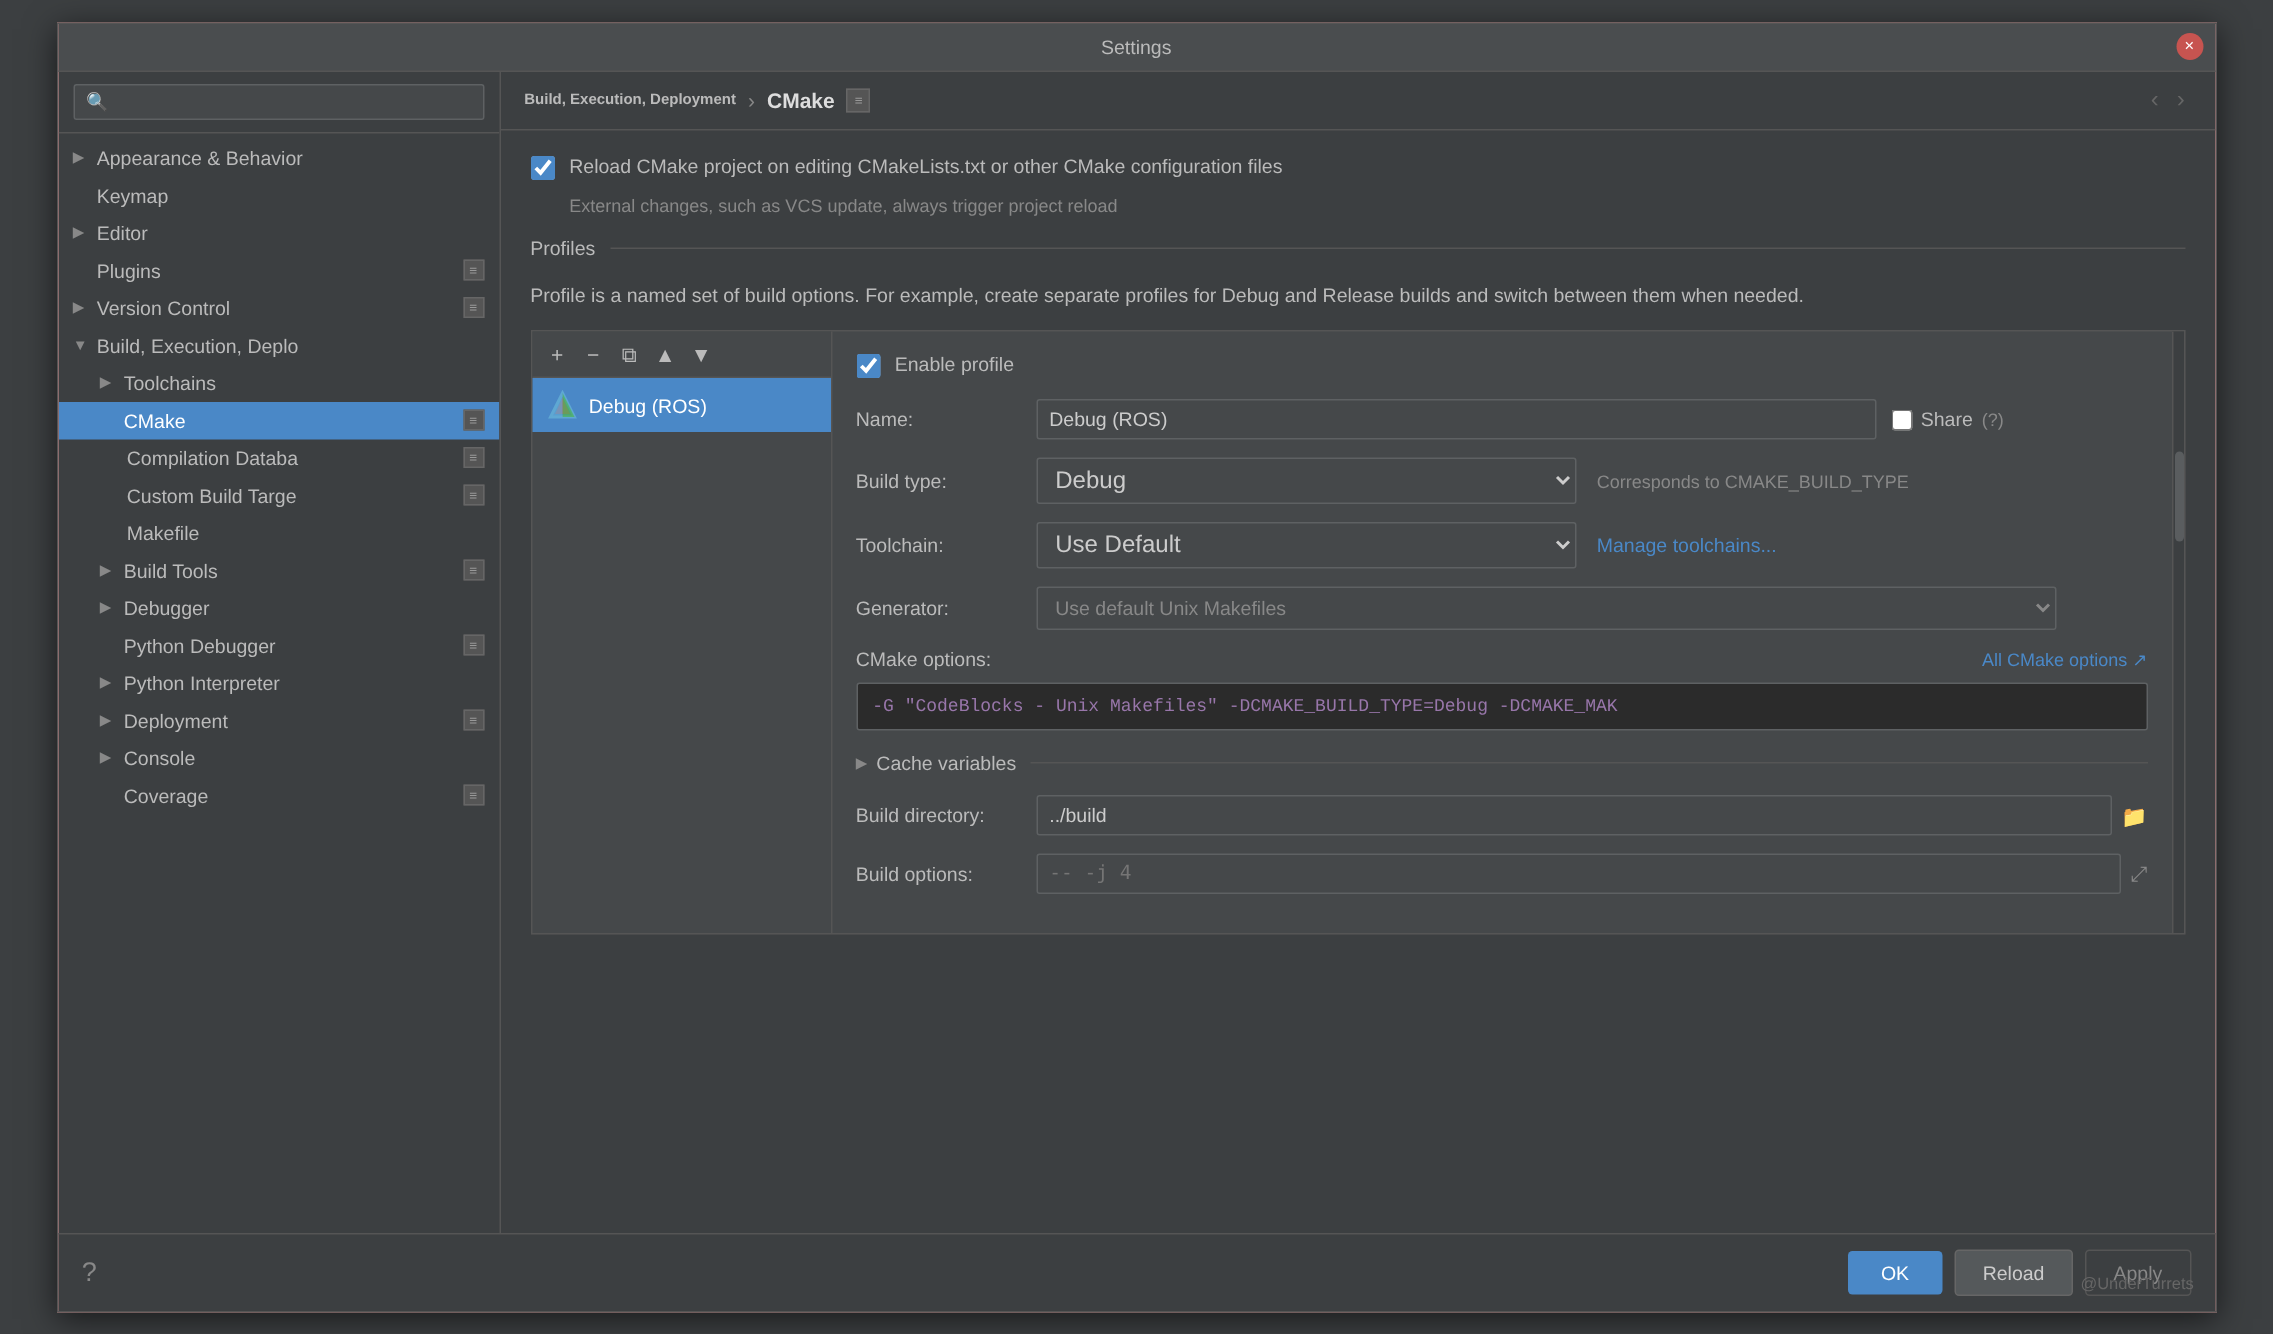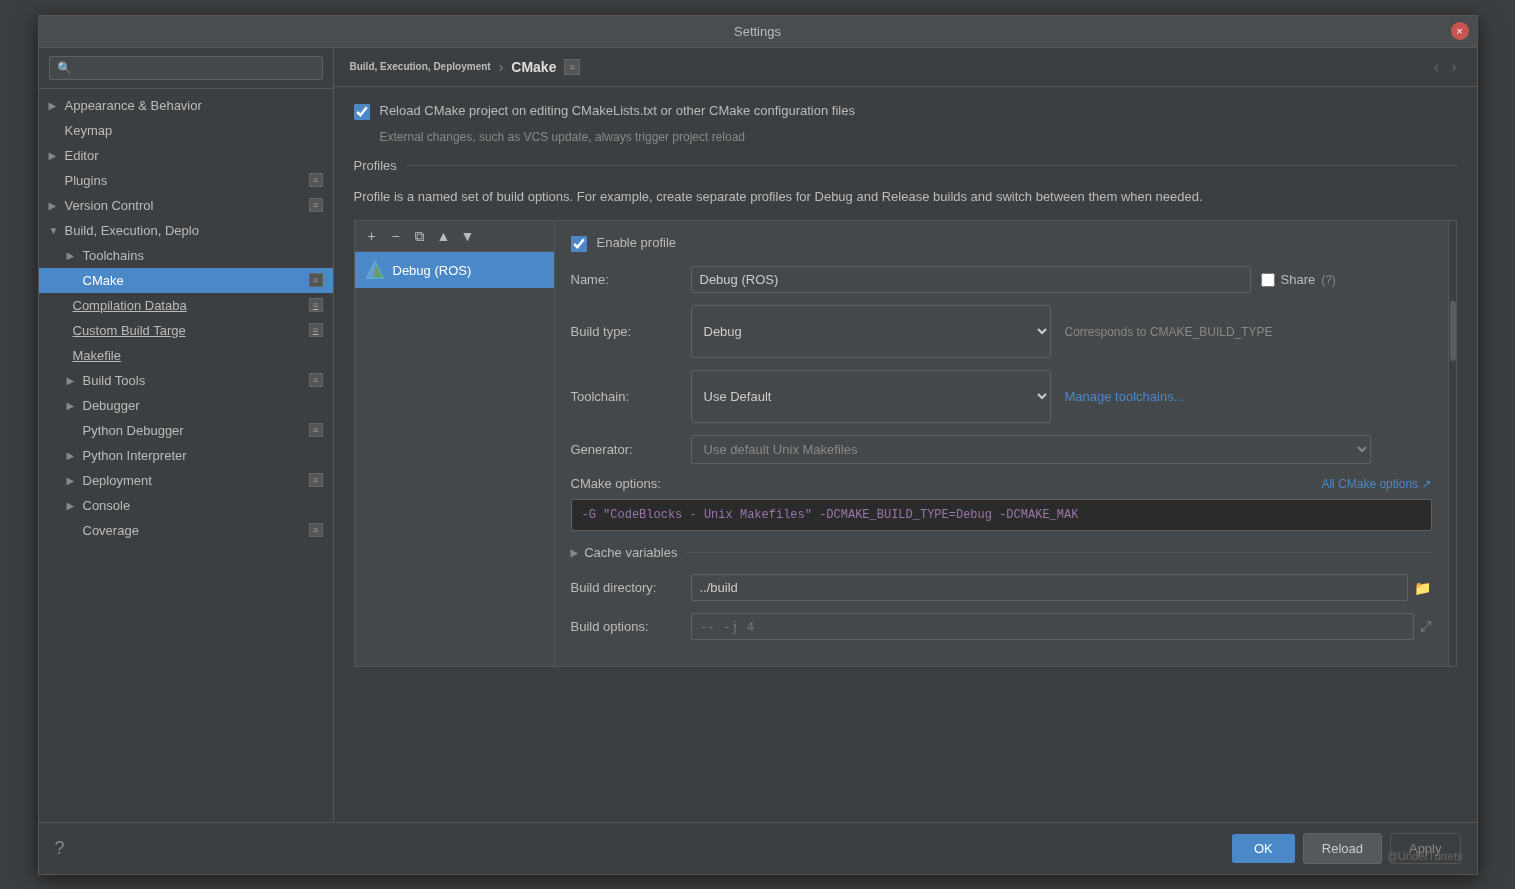--- a/index.html
+++ b/index.html
@@ -99,21 +99,21 @@
     }
     .tree-item.selected { background: #4a88c7; color: #fff; }
     .tree-item .chevron {
       margin-right: 4px;
       font-size: 10px;
       color: #888;
       min-width: 12px;
     }
     .tree-item.level1 { padding-left: 10px; }
     .tree-item.level2 { padding-left: 28px; }
-    .tree-item.level3 { padding-left: 34px; text-decoration: underline; }
+    .tree-item.level3 { padding-left: 46px; }
     .page-icon {
       width: 14px;
       height: 14px;
       border: 1px solid #666;
       background: #555;
       margin-left: auto;
       flex-shrink: 0;
       font-size: 9px;
       display: flex;
       align-items: center;
@@ -326,22 +326,22 @@
     }
     .help-icon {
       color: #888;
       font-size: 12px;
       cursor: pointer;
     }
     .form-select {
       background: #45484a;
       border: 1px solid #5e6163;
       color: #ccc;
-      padding: 17px 8px;
-      font-size: 13px;
+      padding: 5px 8px;
+      font-size: 16px;
       border-radius: 2px;
       outline: none;
       min-width: 360px;
       cursor: pointer;
     }
     .select-hint {
       color: #888;
       font-size: 12px;
       margin-left: 14px;
     }

